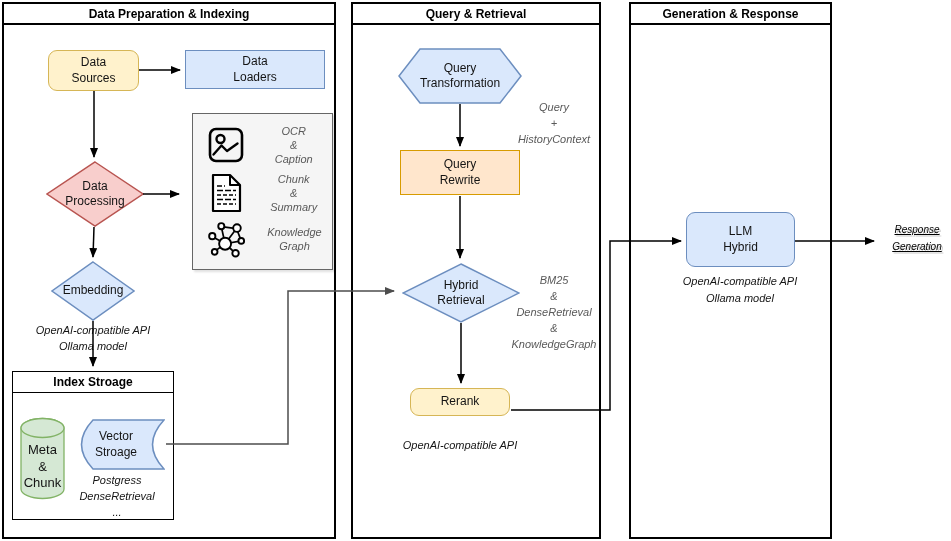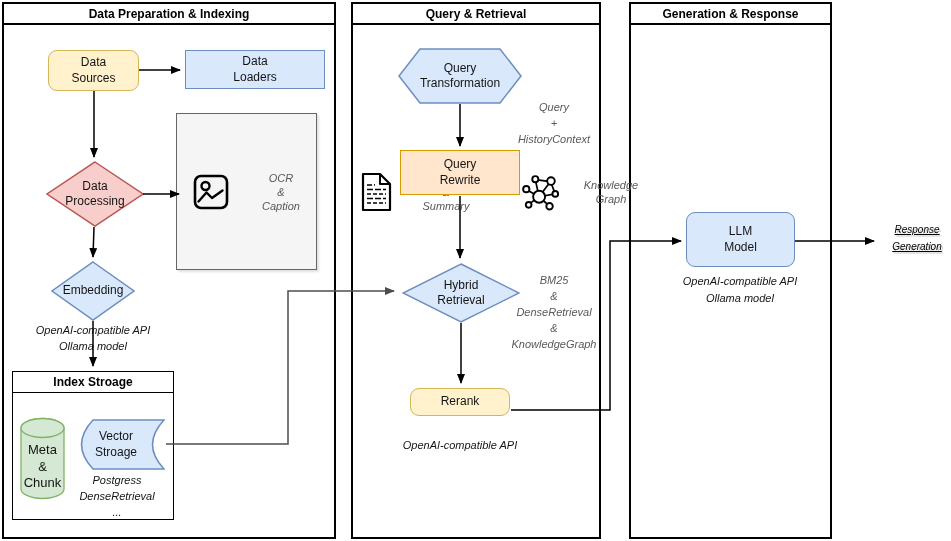--- a/index.html
+++ b/index.html
@@ -27,24 +27,24 @@
   svg .blue{fill:var(--blue-fill);stroke:var(--blue-stroke);stroke-width:1.5;}
   svg .red{fill:var(--red-fill);stroke:var(--red-stroke);stroke-width:1.5;}
   svg .green{fill:var(--green-fill);stroke:var(--green-stroke);stroke-width:1.3;}
 
   
   .note{position:absolute;font-style:italic;font-size:11px;line-height:16px;color:#141414;
         white-space:pre-line;text-align:center;}
   .note.gray{color:#595959;}
 
   
-  .options-box{position:absolute;left:176px;top:113px;width:141px;height:157px;
+  .options-box{position:absolute;left:192px;top:113px;width:141px;height:157px;
                background:var(--gray-box-fill);border:1.5px solid #666;
                box-shadow:2px 2px 2px rgba(0,0,0,0.12);
-               display:flex;justify-content:space-evenly;padding:4px 0 4px 15px;gap:36px;}
+               display:flex;flex-direction:column;justify-content:space-evenly;padding:4px 0 4px 15px;}
   .opt-row{display:flex;align-items:center;gap:11px;}
   .opt-icon{width:38px;display:flex;justify-content:center;}
   .opt-label{width:80px;text-align:center;white-space:pre-line;font-style:italic;
              color:#595959;font-size:11px;line-height:14px;}
 
   
   .storage-box{position:absolute;left:12px;top:371px;width:162px;height:149px;
                background:#fff;border:1.5px solid #000;}
   .storage-title{height:21px;border-bottom:1.5px solid #000;display:flex;align-items:center;
                  justify-content:center;font-weight:bold;font-size:12px;color:#000;}
@@ -218,21 +218,21 @@
 KnowledgeGraph</div>
 
   <div class="node rect-node round fill-yellow" style="left:410px;top:388px;width:100px;height:28px">
     <span class="lbl">Rerank</span>
   </div>
 
   <div class="note" style="left:390px;top:437px;width:140px">OpenAI-compatible API</div>
 
   <div class="node rect-node round fill-blue" style="left:686px;top:212px;width:109px;height:55px">
     <span class="lbl">LLM
-Model</span>
+Hybrid</span>
   </div>
 
   <div class="note" style="left:655px;top:273px;width:170px;line-height:17px">OpenAI-compatible API
 Ollama model</div>
 
   <div class="response-label">Response
 Generation</div>
 
   <svg class="edges" width="951" height="541" viewBox="0 0 951 541">
     <defs>

